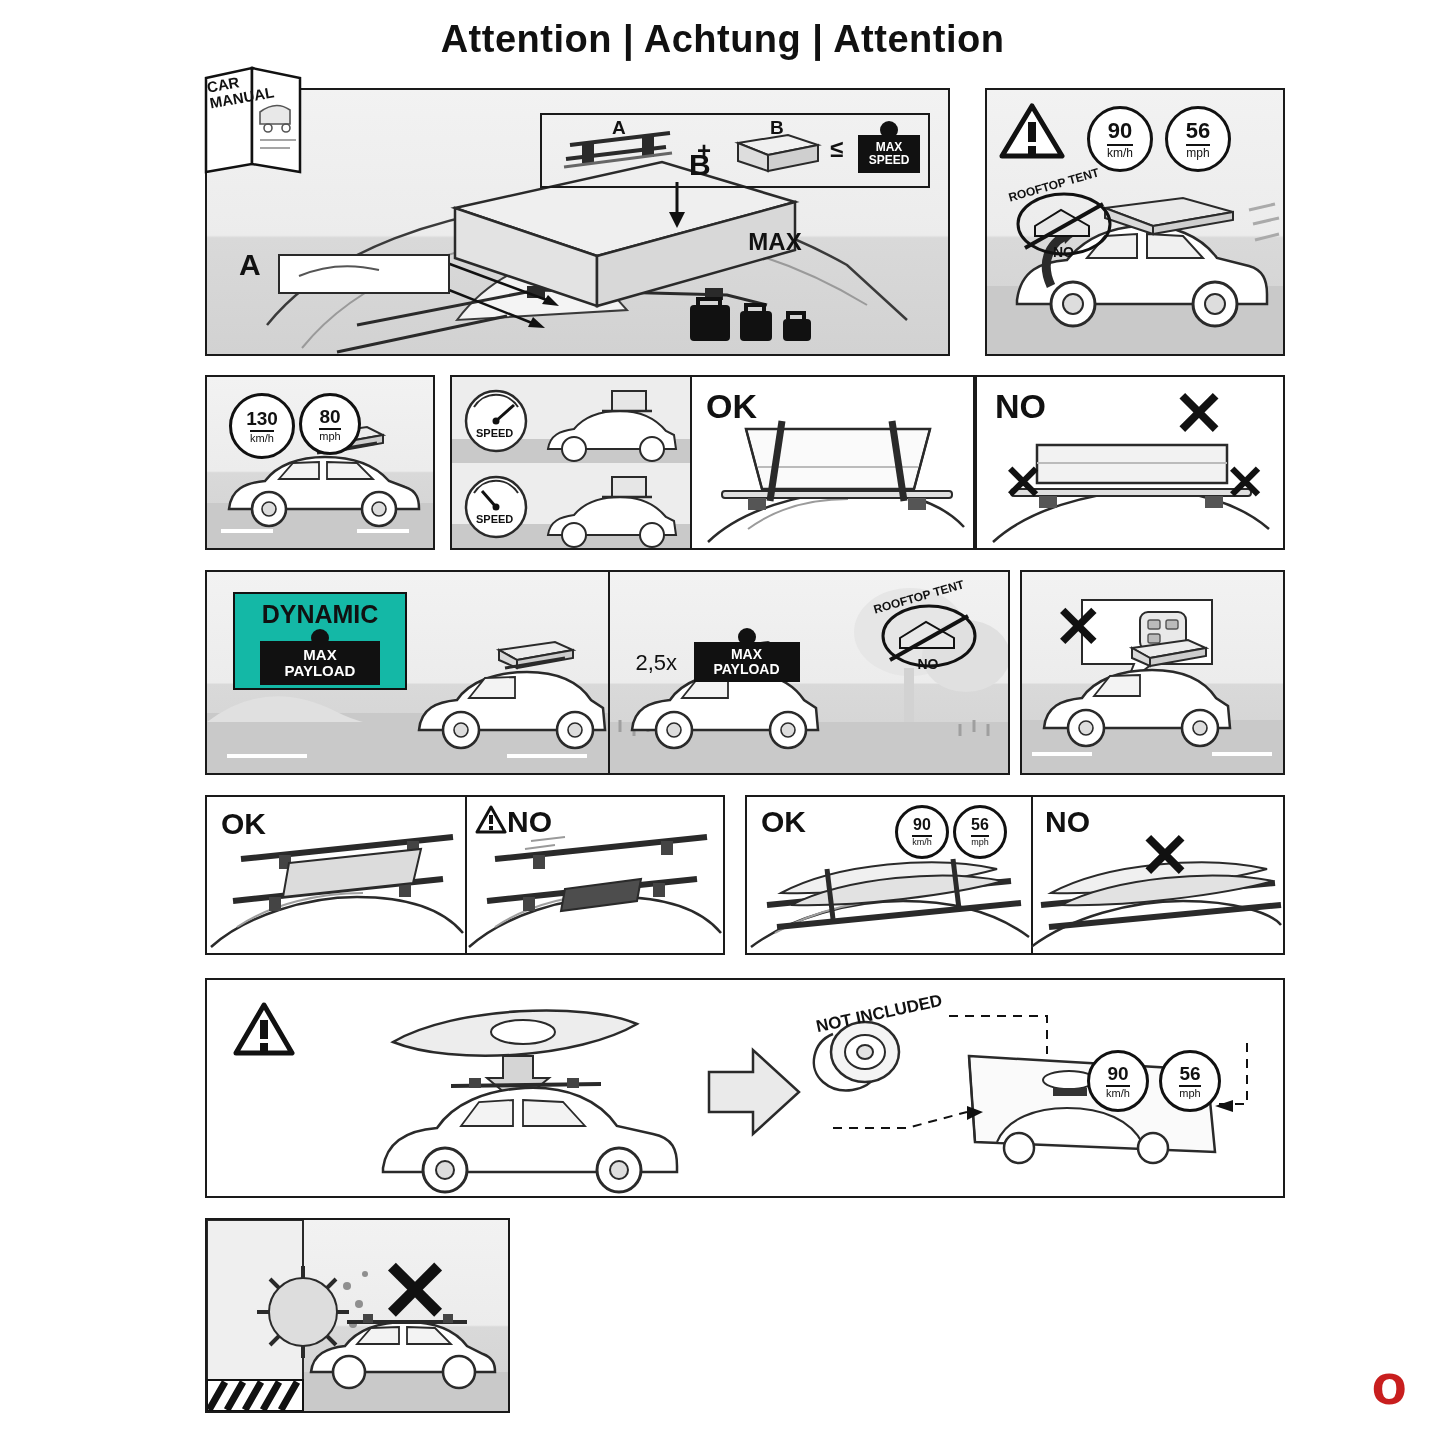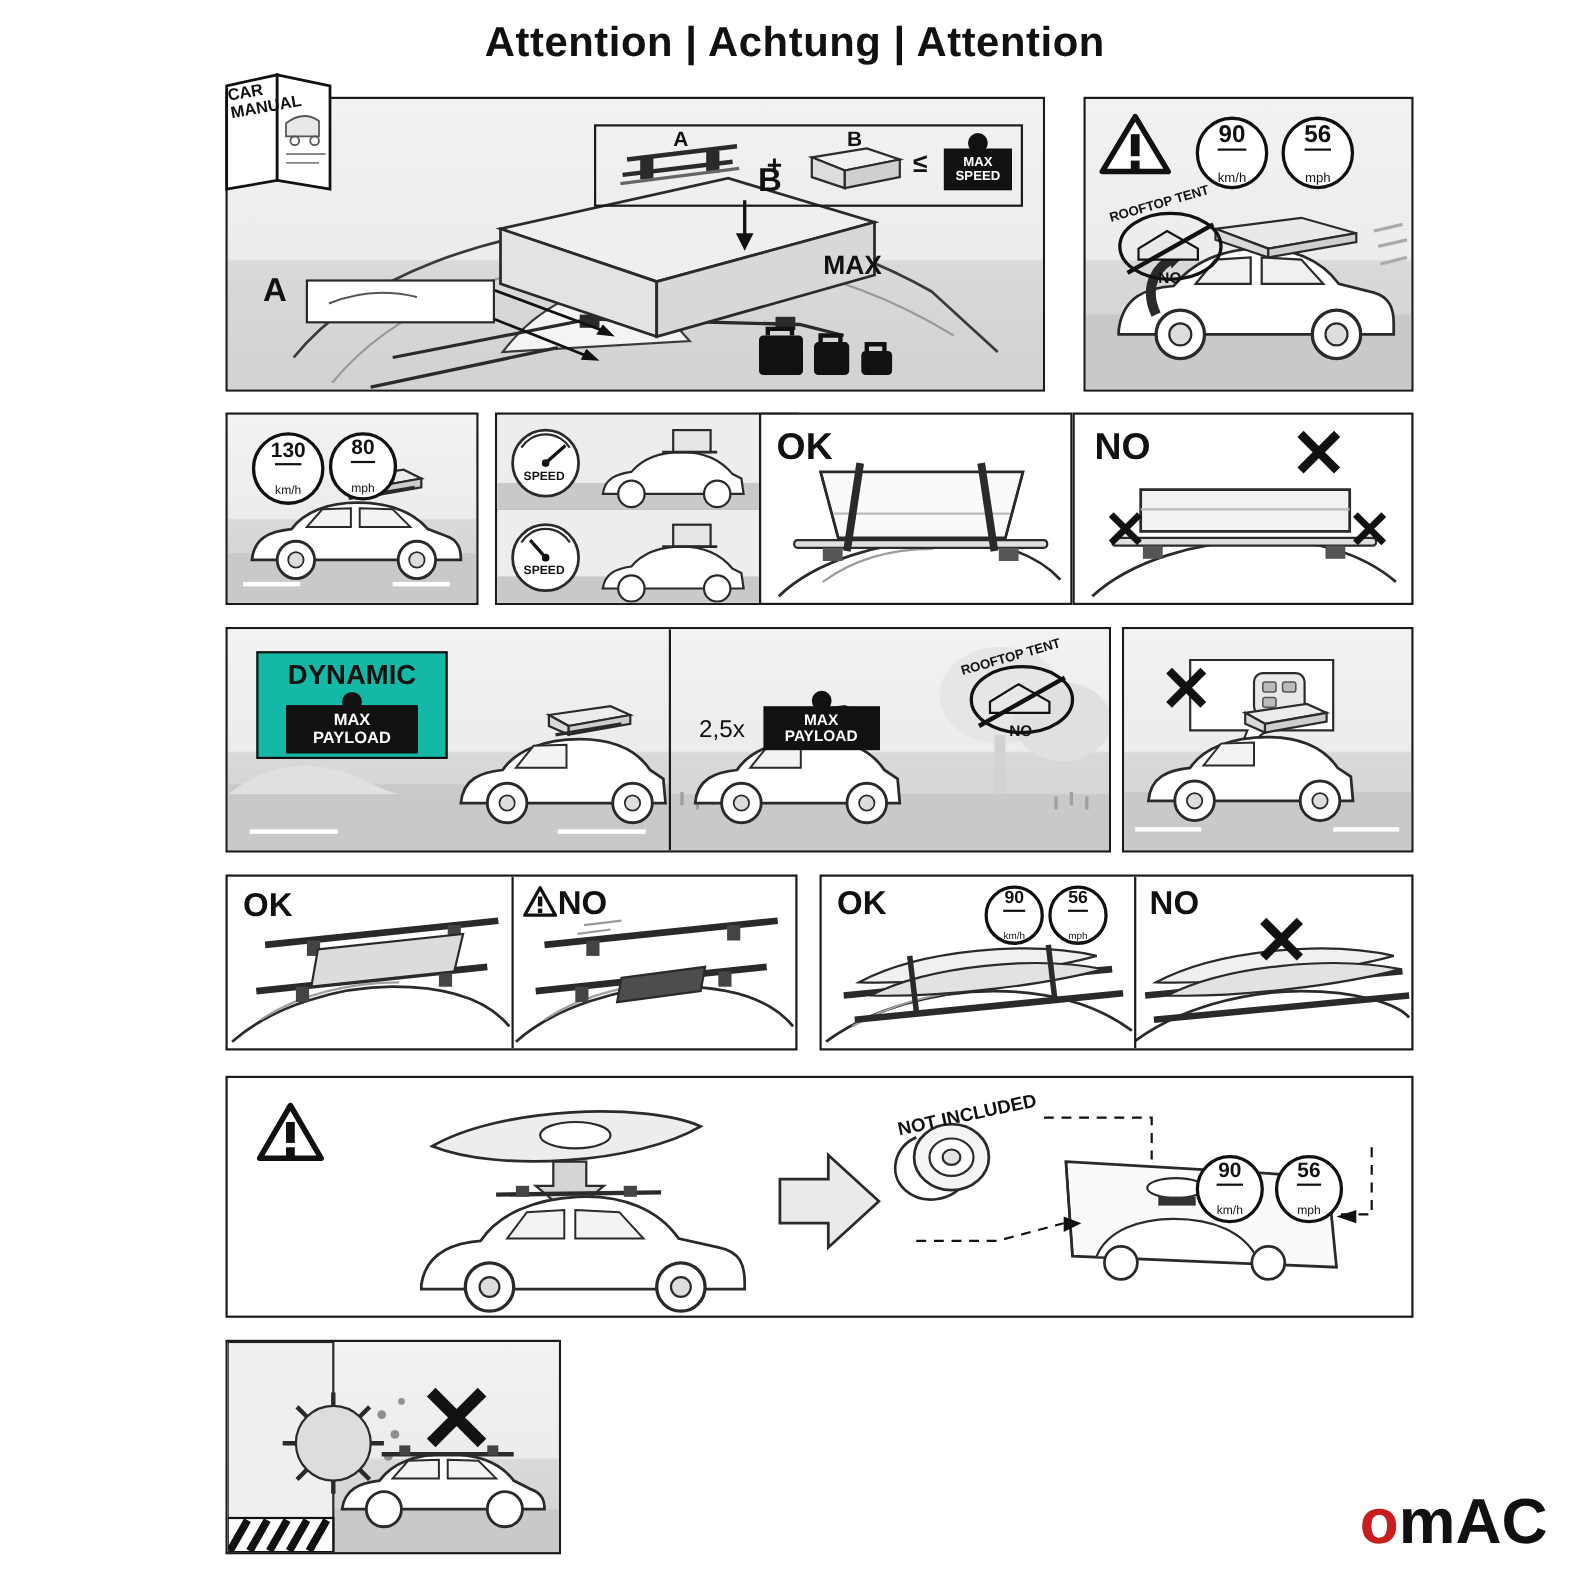--- a/index.html
+++ b/index.html
@@ -26,21 +26,21 @@
        background:linear-gradient(#f2f2f2 0%,#ececec 55%,#d9d9d9 56%,#d2d2d2 100%);}
   .ground{position:absolute;left:0;bottom:0;width:100%;height:26%;background:#c9c9c9;}
   svg{display:block;}
   .lbl{position:absolute;font-weight:700;}
   .sign{
     position:absolute;border-radius:50%;border:3.5px solid #111;background:#fff;
     display:flex;flex-direction:column;align-items:center;justify-content:center;
     line-height:1;
   }
   .sign .num{font-weight:700;}
-  .sign .unit{font-weight:400;border-top:2px solid #111;margin-top:2px;padding-top:18px;}
+  .sign .unit{font-weight:400;border-top:2px solid #111;margin-top:2px;padding-top:1px;}
   .boxlabel{
     position:absolute;background:#14b8a6;border:2.5px solid #111;
     text-align:center;font-weight:700;
   }
   .blackbadge{
     position:absolute;background:#111;color:#fff;font-weight:700;text-align:center;
     display:flex;align-items:center;justify-content:center;line-height:1.05;
   }
   .xmark{position:absolute;color:#111;font-weight:700;line-height:1;}
   .okno{position:absolute;font-weight:700;}
@@ -561,14 +561,13 @@
     <circle cx="252" cy="152" r="16" fill="#fff" stroke="#2a2a2a" stroke-width="2.6"></circle>
     <path d="M140 102 l120 0" stroke="#2a2a2a" stroke-width="4"></path>
     <rect x="156" y="94" width="10" height="9" fill="#444"></rect>
     <rect x="236" y="94" width="10" height="9" fill="#444"></rect>
   </svg>
   <div class="xmark" style="left:172px;top:28px;font-size:86px;">✕</div>
 </div>
 
 <div class="omac">
   <span class="o" style="font-size:58px;">o</span>
-  <span class="m" style="font-size:58px;">mAC</span>
 </div>
 
 </body></html>

